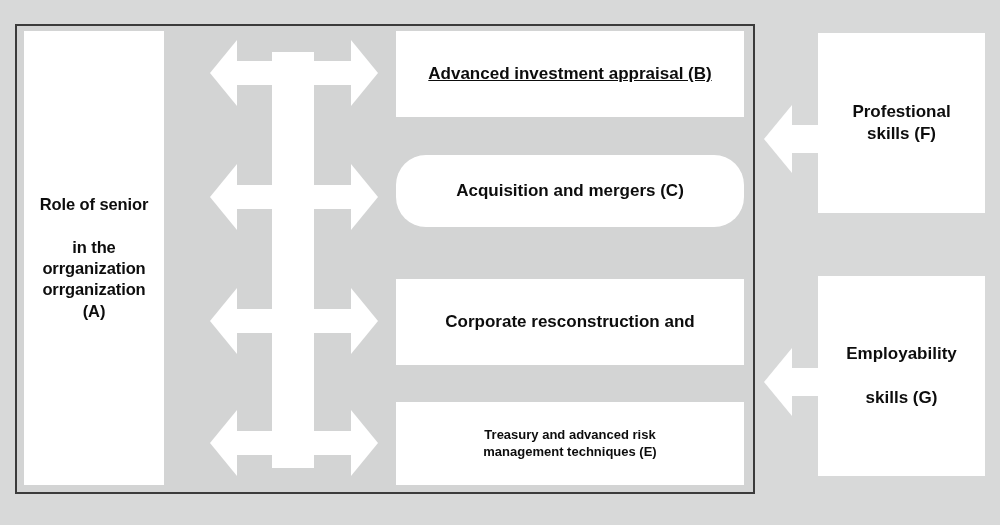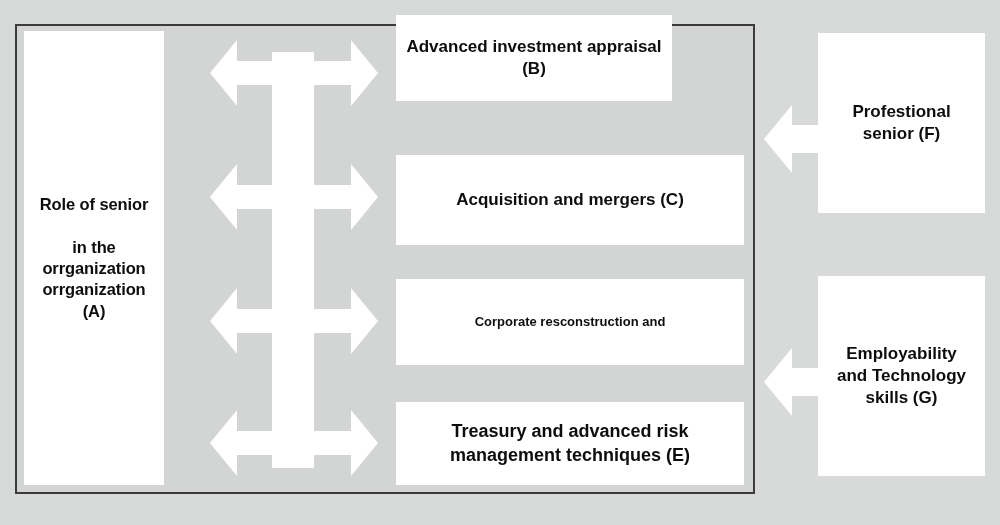--- a/index.html
+++ b/index.html
@@ -52,24 +52,24 @@
   .node-a {
     left: 24px;
     top: 31px;
     width: 140px;
     height: 454px;
     font-size: 16.5px;
     letter-spacing: -0.1px;
   }
 
   
-  .node-b { left: 396px; top: 15px;  width: 276px; height: 86px;  font-size: 17px; }
-  .node-c { left: 396px; top: 155px; width: 348px; height: 90px;  font-size: 17px; }
-  .node-d { left: 396px; top: 279px; width: 348px; height: 86px;  font-size: 13px; }
-  .node-e { left: 396px; top: 402px; width: 348px; height: 83px;  font-size: 18px; }
+  .node-b { left: 396px; top: 31px;  width: 348px; height: 86px;  font-size: 17px; text-decoration: underline; }
+  .node-c { left: 396px; top: 155px; width: 348px; height: 72px;  font-size: 17px; border-radius: 30px; }
+  .node-d { left: 396px; top: 279px; width: 348px; height: 86px;  font-size: 17px; }
+  .node-e { left: 396px; top: 402px; width: 348px; height: 83px;  font-size: 13px; }
 
   
   .node-f {
     left: 818px; top: 33px;  width: 167px; height: 180px;
     font-size: 17px;
   }
   .node-g {
     left: 818px; top: 276px; width: 167px; height: 200px;
     font-size: 17px;
   }
@@ -174,25 +174,25 @@
   <div class="side-arrow side-arrow-g">
     <svg viewBox="0 0 58 74" xmlns="http://www.w3.org/2000/svg" aria-hidden="true">
       <rect x="27" y="23" width="31" height="28" fill="#ffffff"></rect>
       <polygon points="2,37 30,3 30,71" fill="#ffffff"></polygon>
     </svg>
   </div>
 
   <div class="node node-f">
     <span>
       <span>Profestional</span><br>
-      <span>senior (F)</span>
+      <span>skills (F)</span>
     </span>
   </div>
 
   <div class="node node-g">
     <span>
       <span>Employability</span><br>
-      <span>and Technology</span><br>
+      <br>
       <span>skills (G)</span>
     </span>
   </div>
 
 </div>
 
 </body></html>

